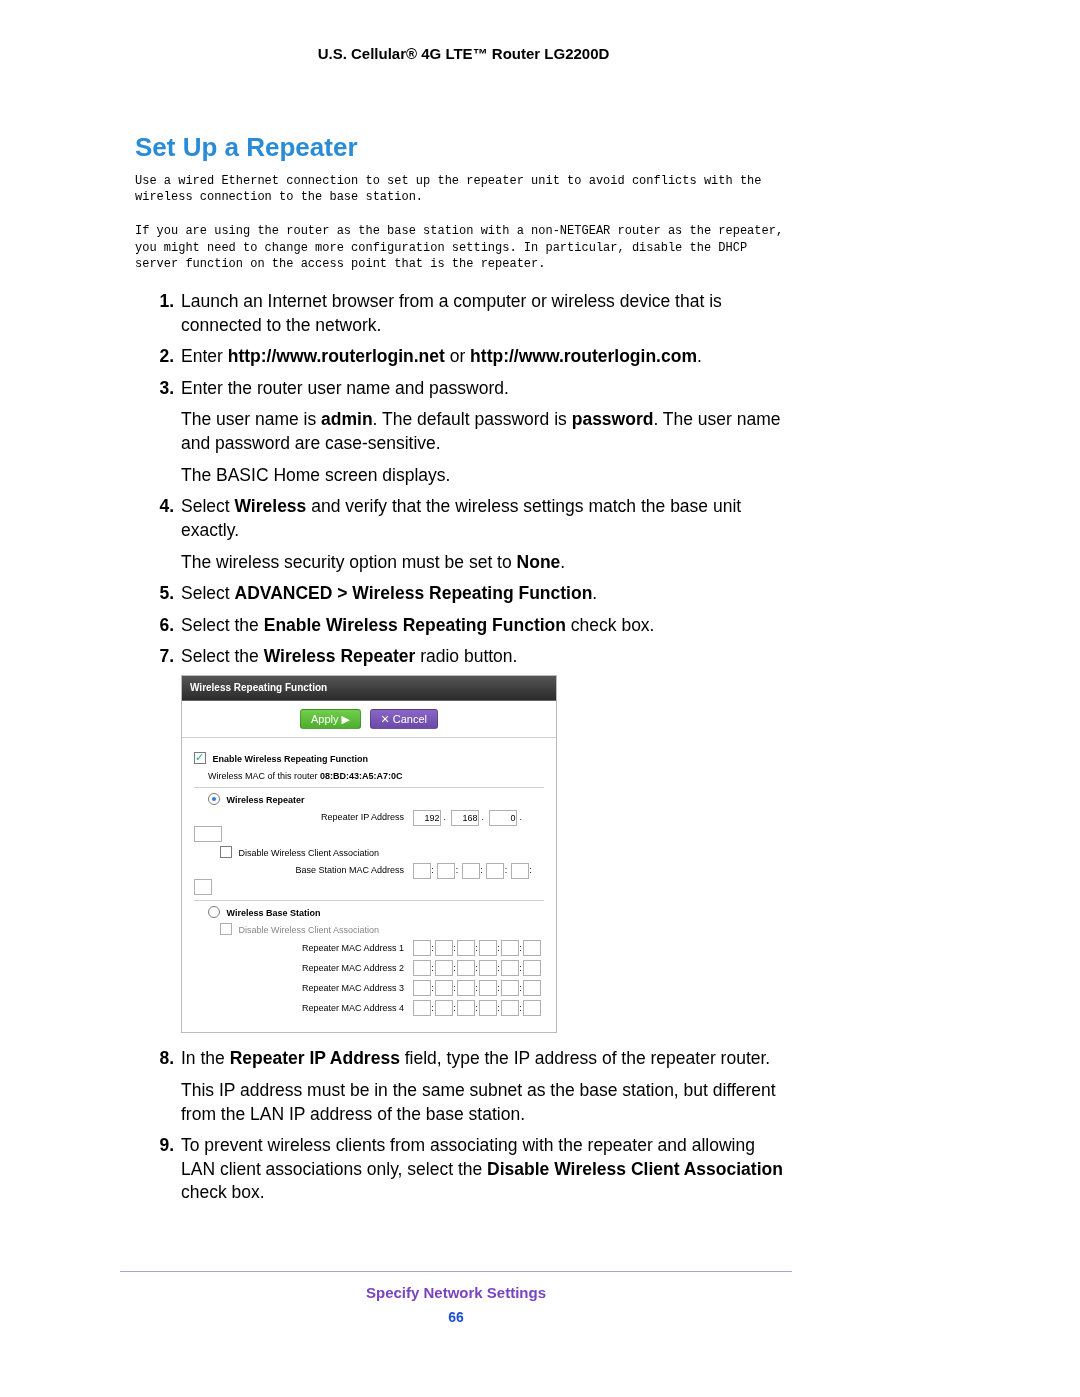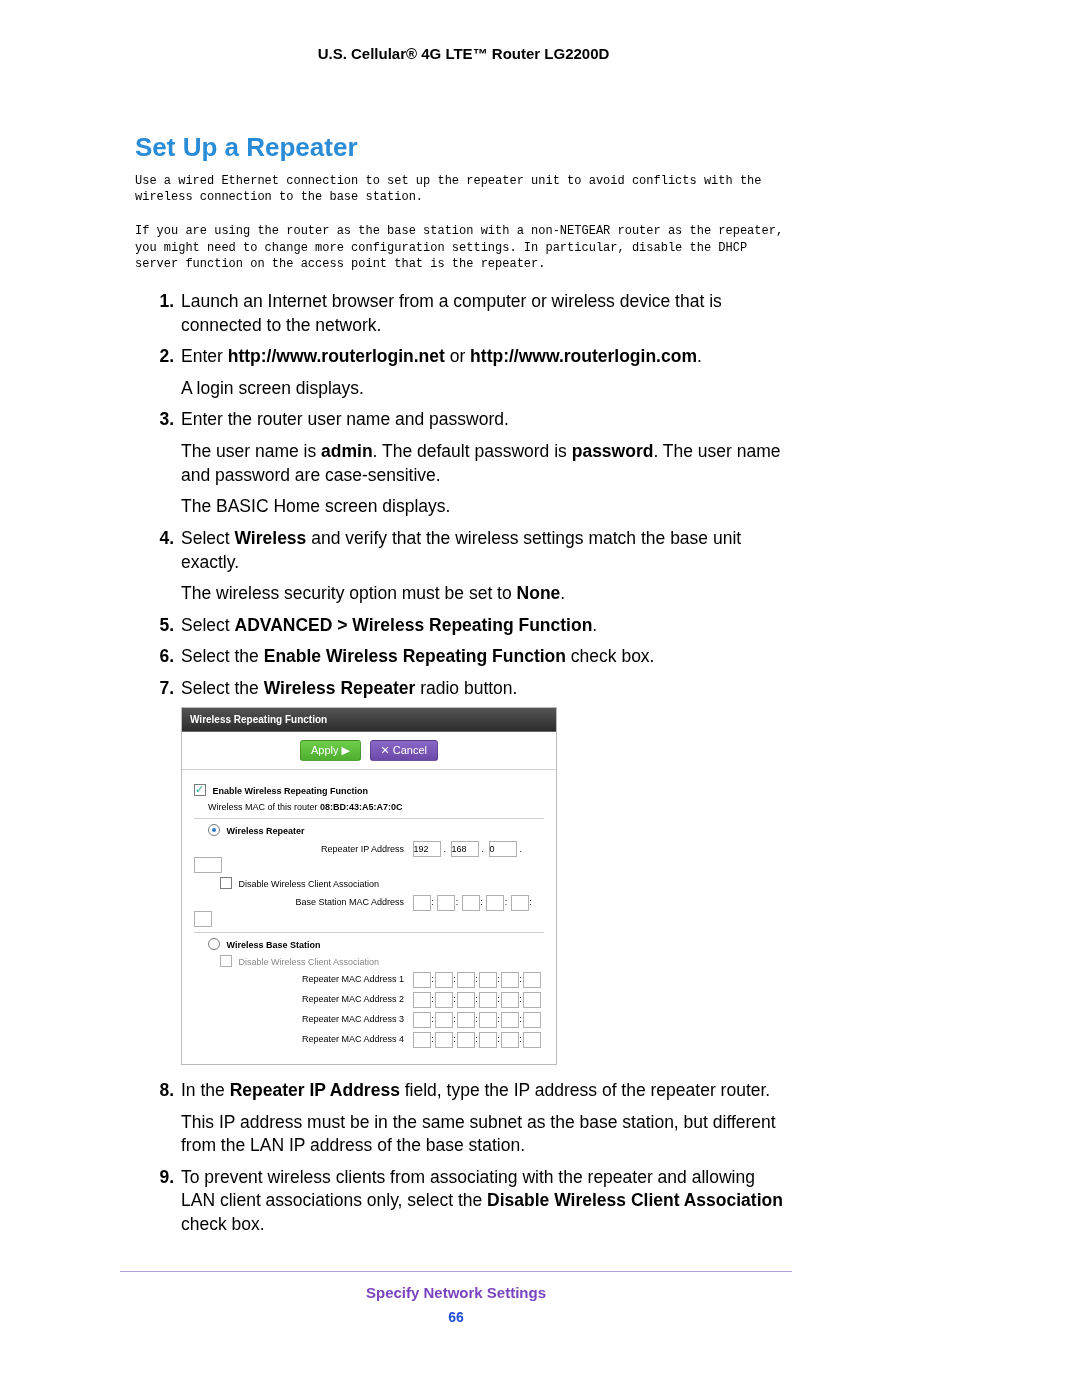--- a/index.html
+++ b/index.html
@@ -21,21 +21,21 @@
   .btn{display:inline-block;border-radius:3px;color:#fff;font-size:11px;padding:2px 10px;margin:0 3px;border:1px solid rgba(0,0,0,.2);}
   .btn-apply{background:linear-gradient(#6fcf4b,#4fae2f);}
   .btn-cancel{background:linear-gradient(#8a67c7,#6b49a8);}
   .fig-body{padding:10px 12px 12px 12px;background:#fff;}
   .chk{display:inline-block;width:10px;height:10px;border:1px solid #7a7a7a;background:#fff;vertical-align:-2px;margin-right:4px;position:relative;}
   .chk.on::after{content:"✓";color:#2a8;position:absolute;top:-3px;left:0;font-size:11px;}
   .radio{display:inline-block;width:10px;height:10px;border:1px solid #7a7a7a;border-radius:50%;background:#fff;vertical-align:-2px;margin-right:4px;position:relative;}
   .radio.on::after{content:"";width:4px;height:4px;background:#2b7bd6;border-radius:50%;position:absolute;top:3px;left:3px;}
   .fig-row{margin:4px 0;}
   .fig-label-right{display:inline-block;width:210px;text-align:right;padding-right:6px;}
-  .ipbox,.macseg{display:inline-block;border:1px solid #b0b0b0;background:#fff;height:14px;vertical-align:middle;text-align:left;font-size:9px;line-height:14px;}
+  .ipbox,.macseg{display:inline-block;border:1px solid #b0b0b0;background:#fff;height:14px;vertical-align:middle;text-align:right;font-size:9px;line-height:14px;}
   .ipbox{width:26px;margin-right:1px;}
   .ipdot{display:inline-block;padding:0 2px;font-size:9px;}
   .macseg{width:16px;margin-right:0;}
   .macsep{display:inline-block;width:4px;text-align:center;font-size:9px;}
   .indent1{padding-left:14px;}
   .indent2{padding-left:26px;}
   .hr{border-bottom:1px solid #d0d0d0;margin:5px 0;}
   .footer{position:absolute;left:120px;right:120px;bottom:72px;text-align:center;}
   .footer-hr{border-top:1px solid #b59fd1;margin-bottom:12px;}
   .footer-title{color:#7a44c0;font-weight:bold;font-size:15px;}
@@ -52,21 +52,20 @@
 
   <p class="body-text">Use a wired Ethernet connection to set up the repeater unit to avoid conflicts with the wireless connection to the base station.</p>
   <p class="body-text">If you are using the router as the base station with a non-NETGEAR router as the repeater, you might need to change more configuration settings. In particular, disable the DHCP server function on the access point that is the repeater.</p>
 
 
   <ol>
     <li><span>Launch an Internet browser from a computer or wireless device that is connected to the network.</span></li>
 
     <li>
       <span>Enter </span><span class="b">http://www.routerlogin.net</span><span> or </span><span class="b">http://www.routerlogin.com</span><span>.</span>
-      <p>A login screen displays.</p>
     </li>
 
     <li>
       <span>Enter the router user name and password.</span>
       <p><span>The user name is </span><span class="b">admin</span><span>. The default password is </span><span class="b">password</span><span>. The user name and password are case-sensitive.</span></p>
       <p>The BASIC Home screen displays.</p>
     </li>
 
     <li>
       <span>Select </span><span class="b">Wireless</span><span> and verify that the wireless settings match the base unit exactly.</span>

